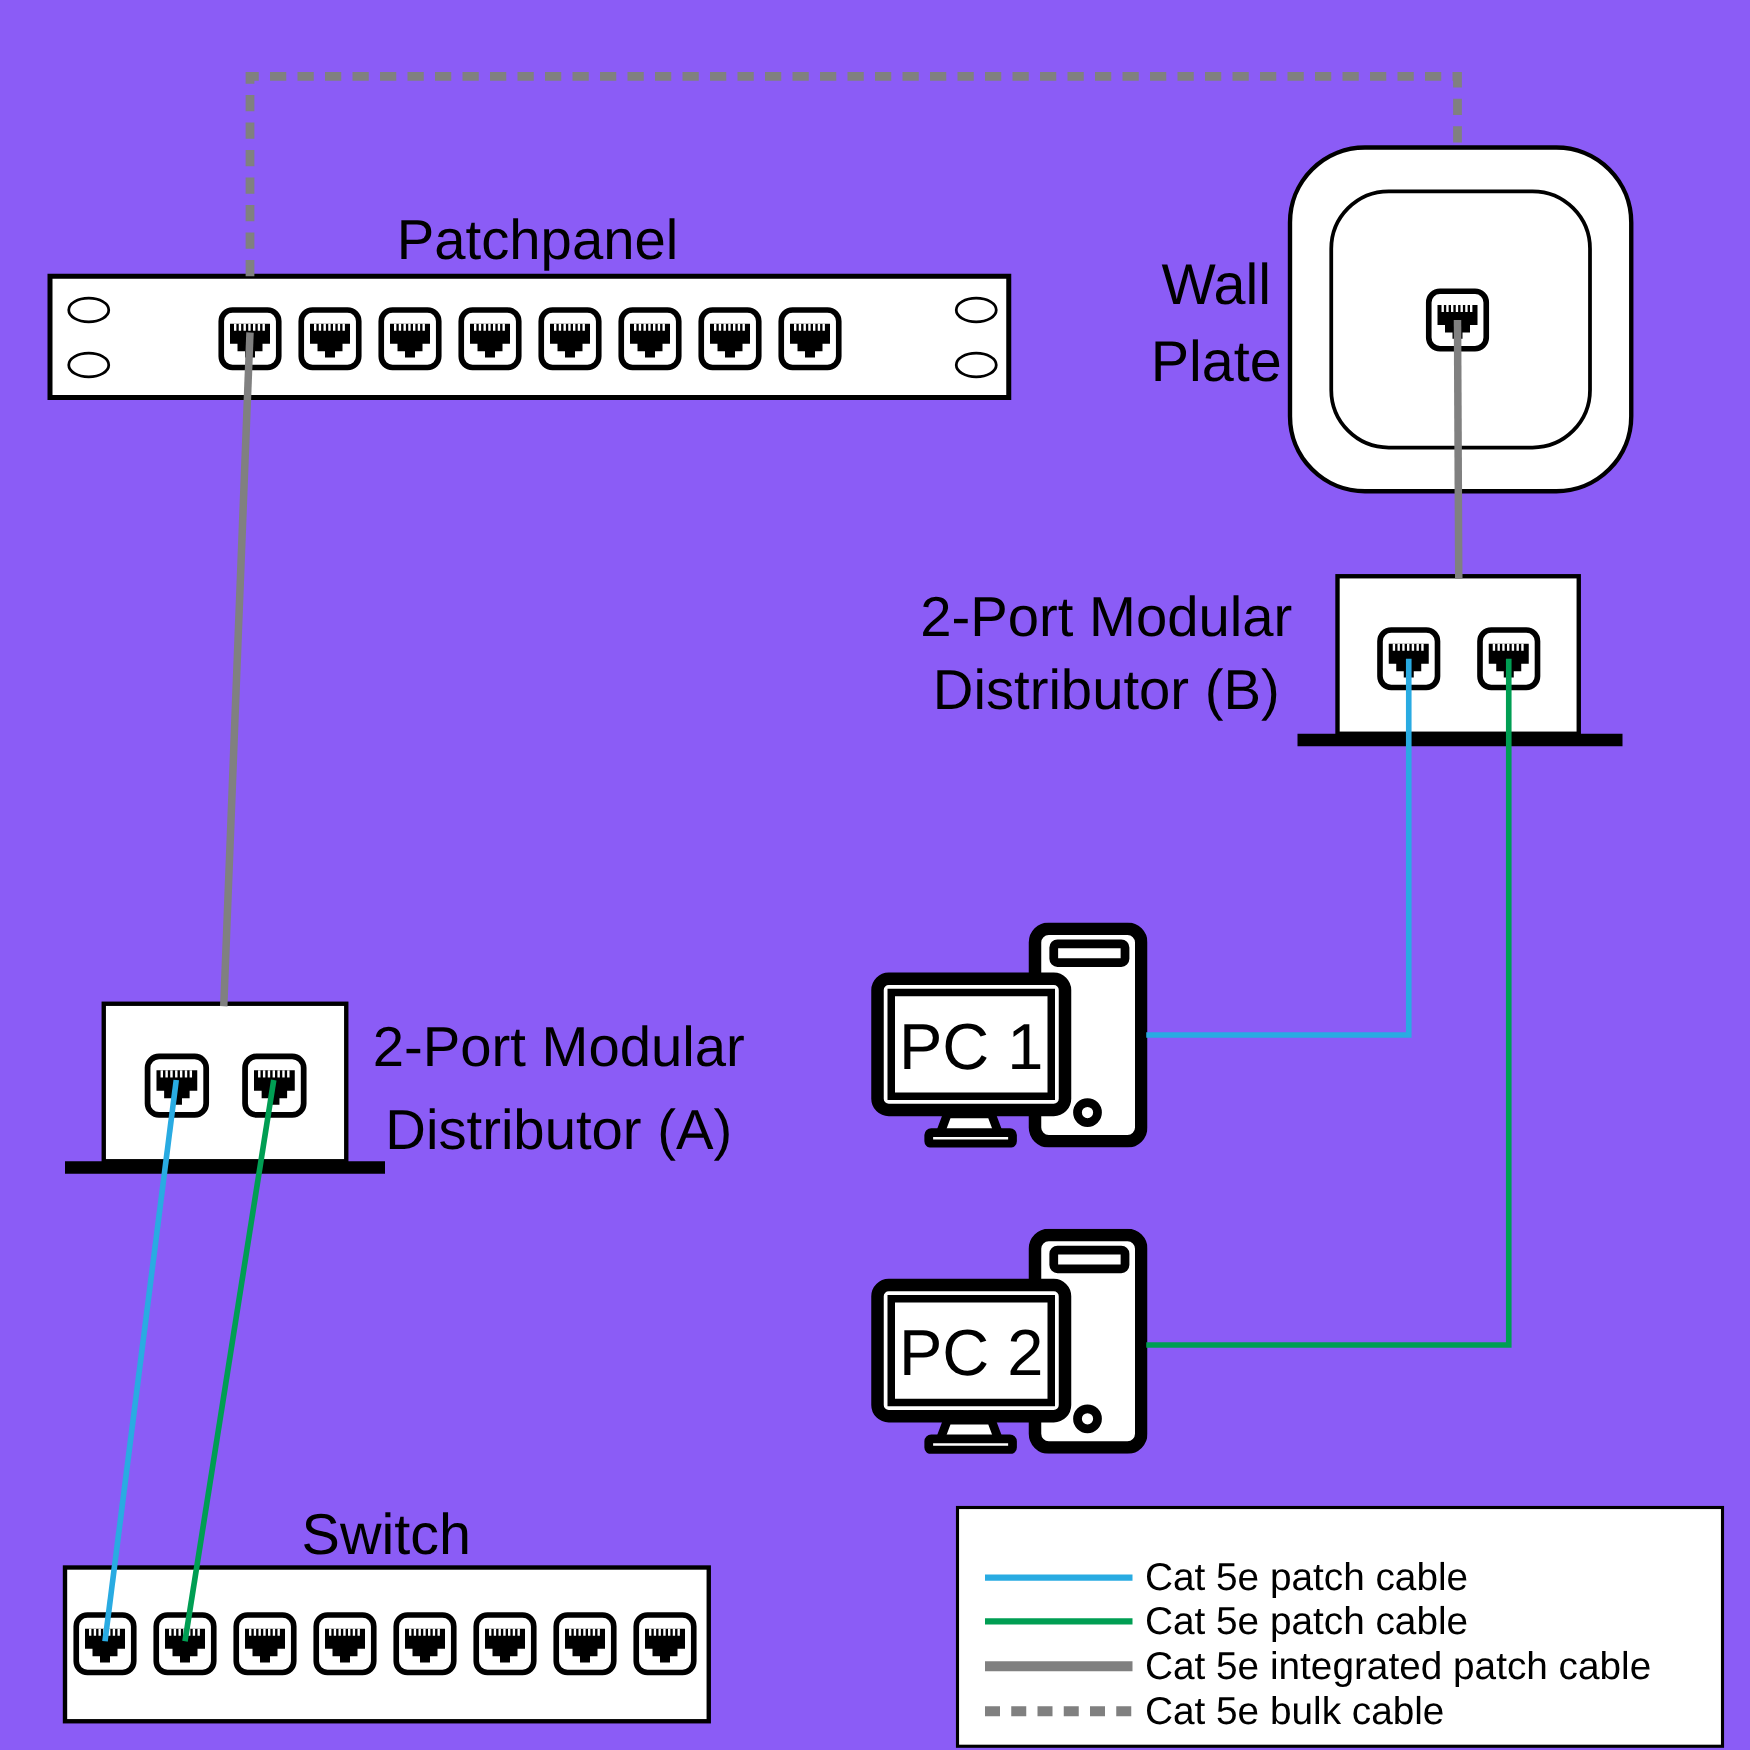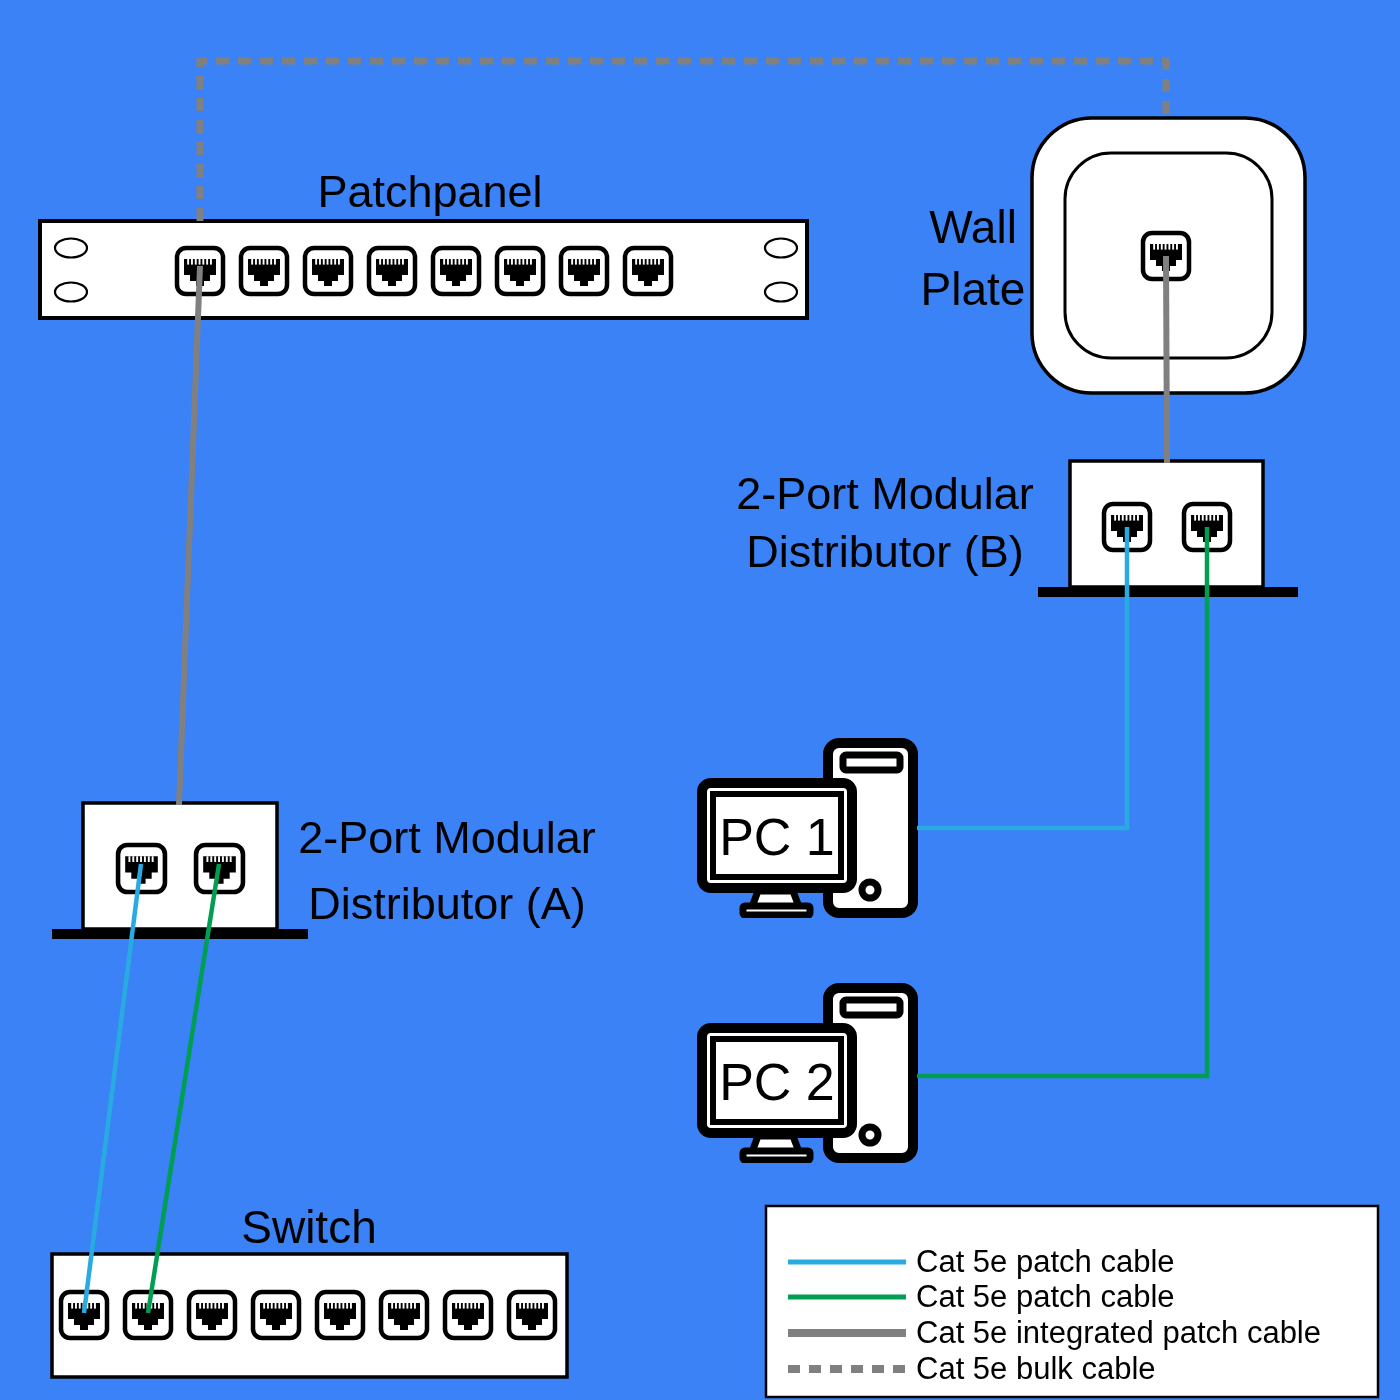--- a/index.html
+++ b/index.html
@@ -1,20 +1,20 @@
 <!DOCTYPE html>
 <html><head>
 <meta charset="utf-8">
 <style>
   html, body { margin: 0; padding: 0; background: #ffffff; }
   #stage {
     position: relative;
     width: 1400px;
     height: 1400px;
-    background: #3b82f6;
+    background: #8b5cf6;
     font-family: "Liberation Sans", sans-serif;
     overflow: hidden;
   }
   svg { display: block; }
   text {
     font-family: "Liberation Sans", sans-serif;
     fill: #000000;
   }
   .device-label { font-size: 45px; }
   .device-label-lg { font-size: 46px; }

